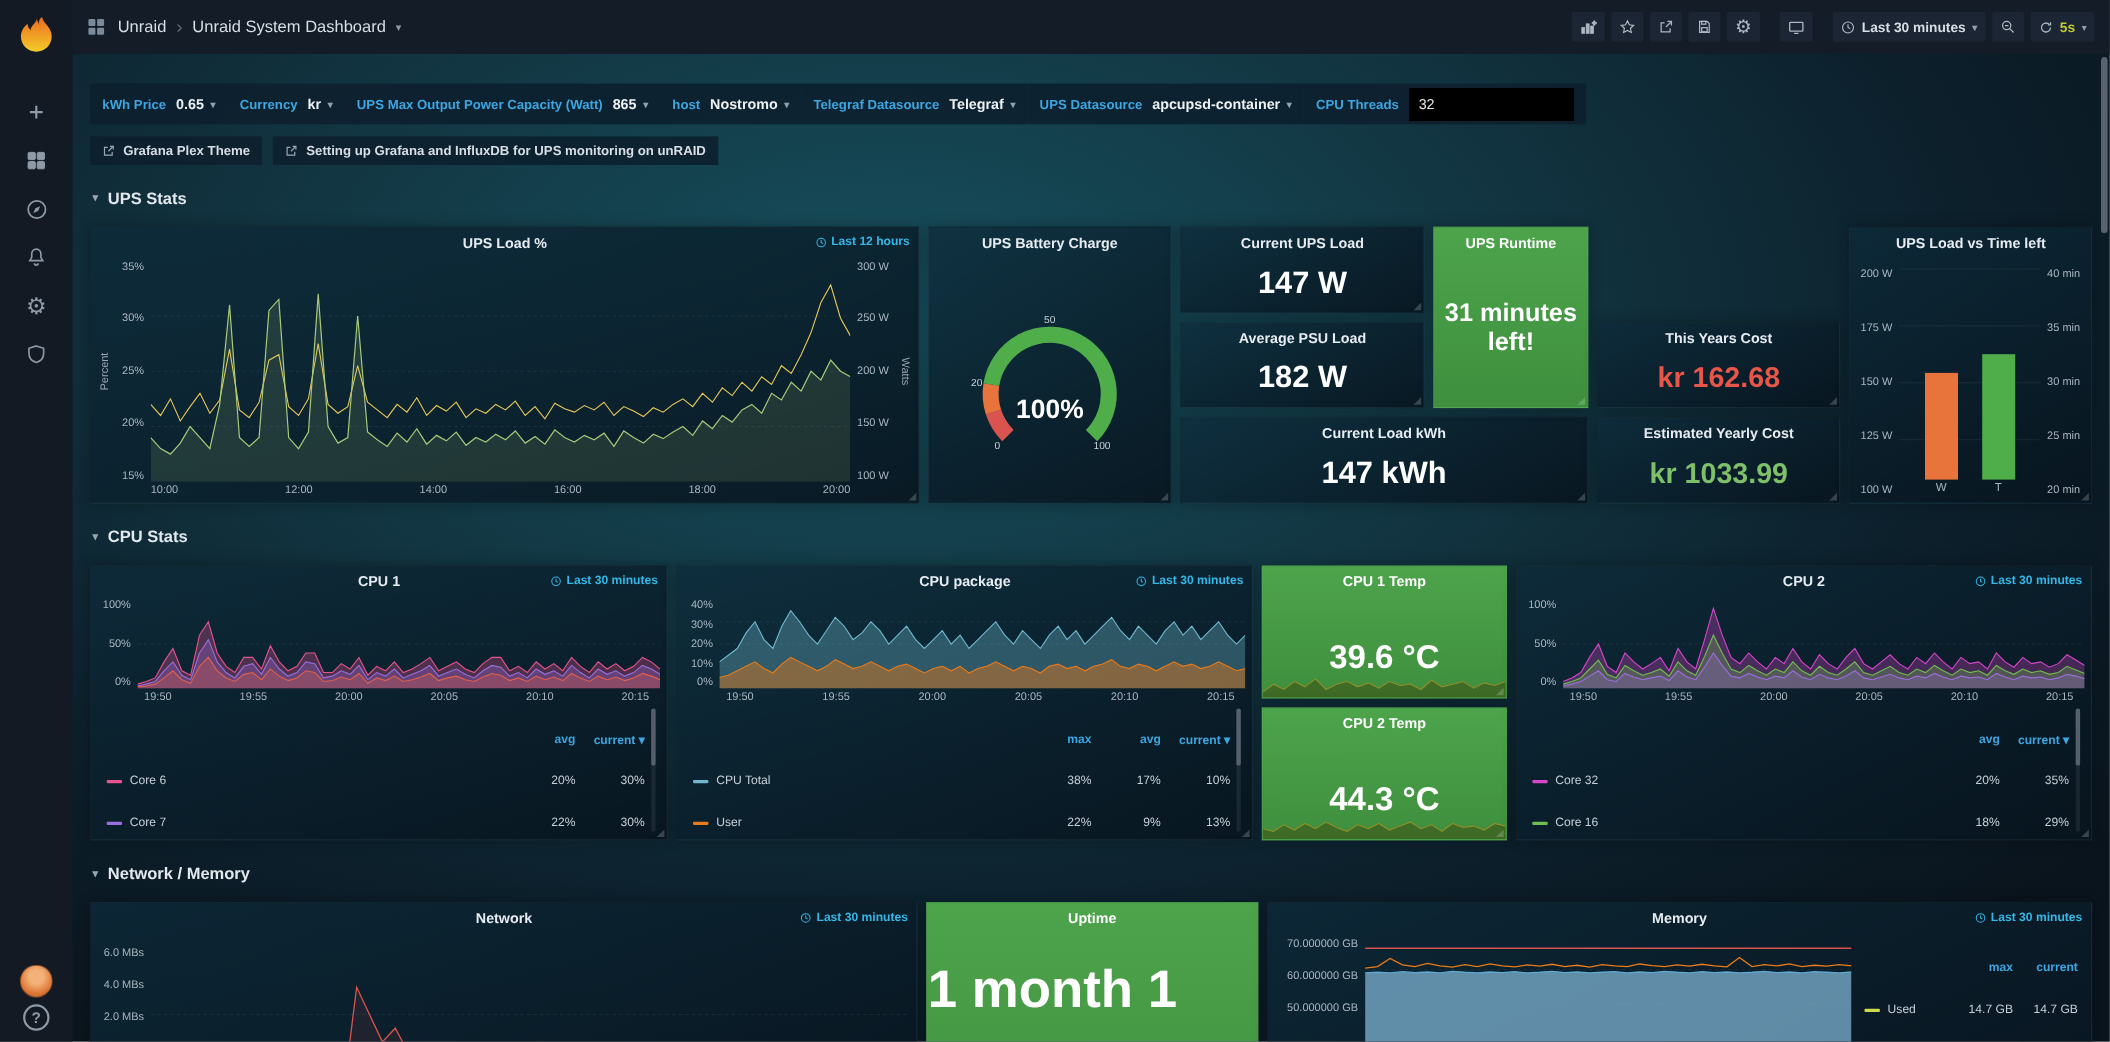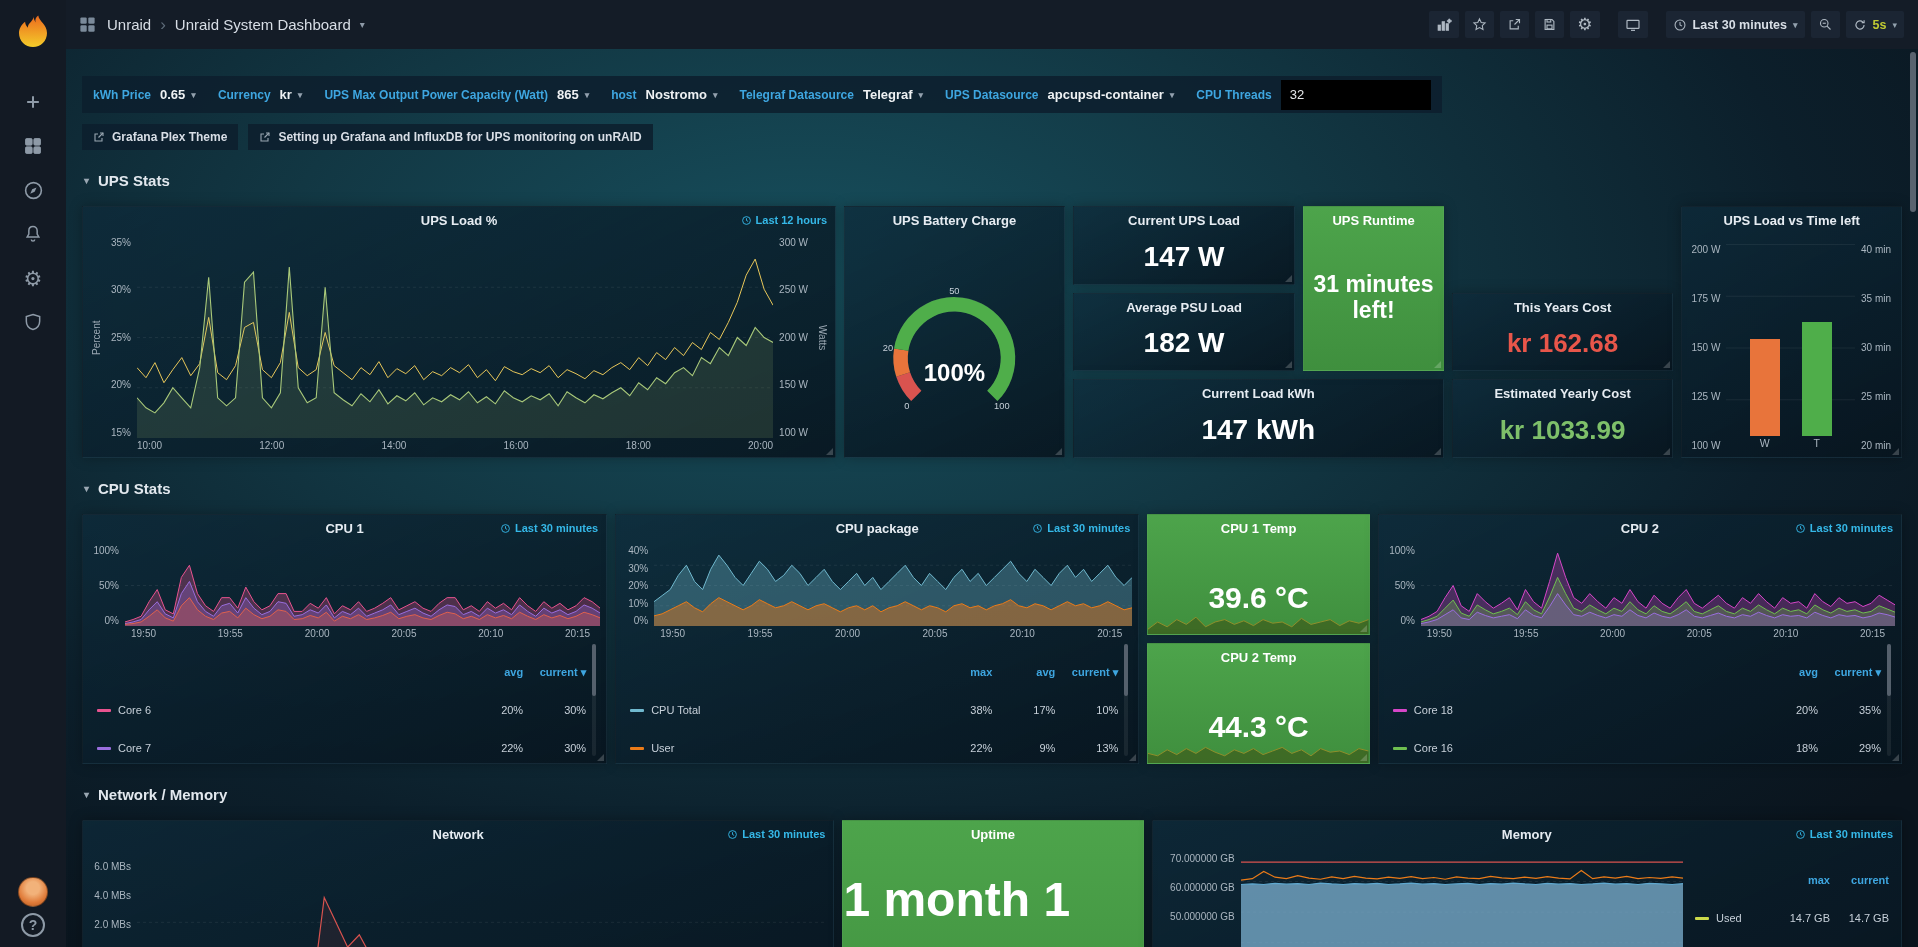--- a/index.html
+++ b/index.html
@@ -711,21 +711,21 @@
               <span>20:15</span>
             </div>
             <div class="leg-table">
               <div class="lrow">
                   <span class="spacer"></span>
                 <span class="lcol lhead">avg</span>
                 <span class="lcol lhead">current ▾</span>
               </div>
               <div class="lrow">
                 <span class="dash" style="background: rgb(214, 70, 200);"></span>
-                <span class="leg-name">Core 18</span>
+                <span class="leg-name">Core 32</span>
                 <span class="spacer"></span>
                 <span class="lcol">20%</span>
                 <span class="lcol">35%</span>
               </div>
               <div class="lrow">
                 <span class="dash" style="background: rgb(111, 191, 80);"></span>
                 <span class="leg-name">Core 16</span>
                 <span class="spacer"></span>
                 <span class="lcol">18%</span>
                 <span class="lcol">29%</span>

